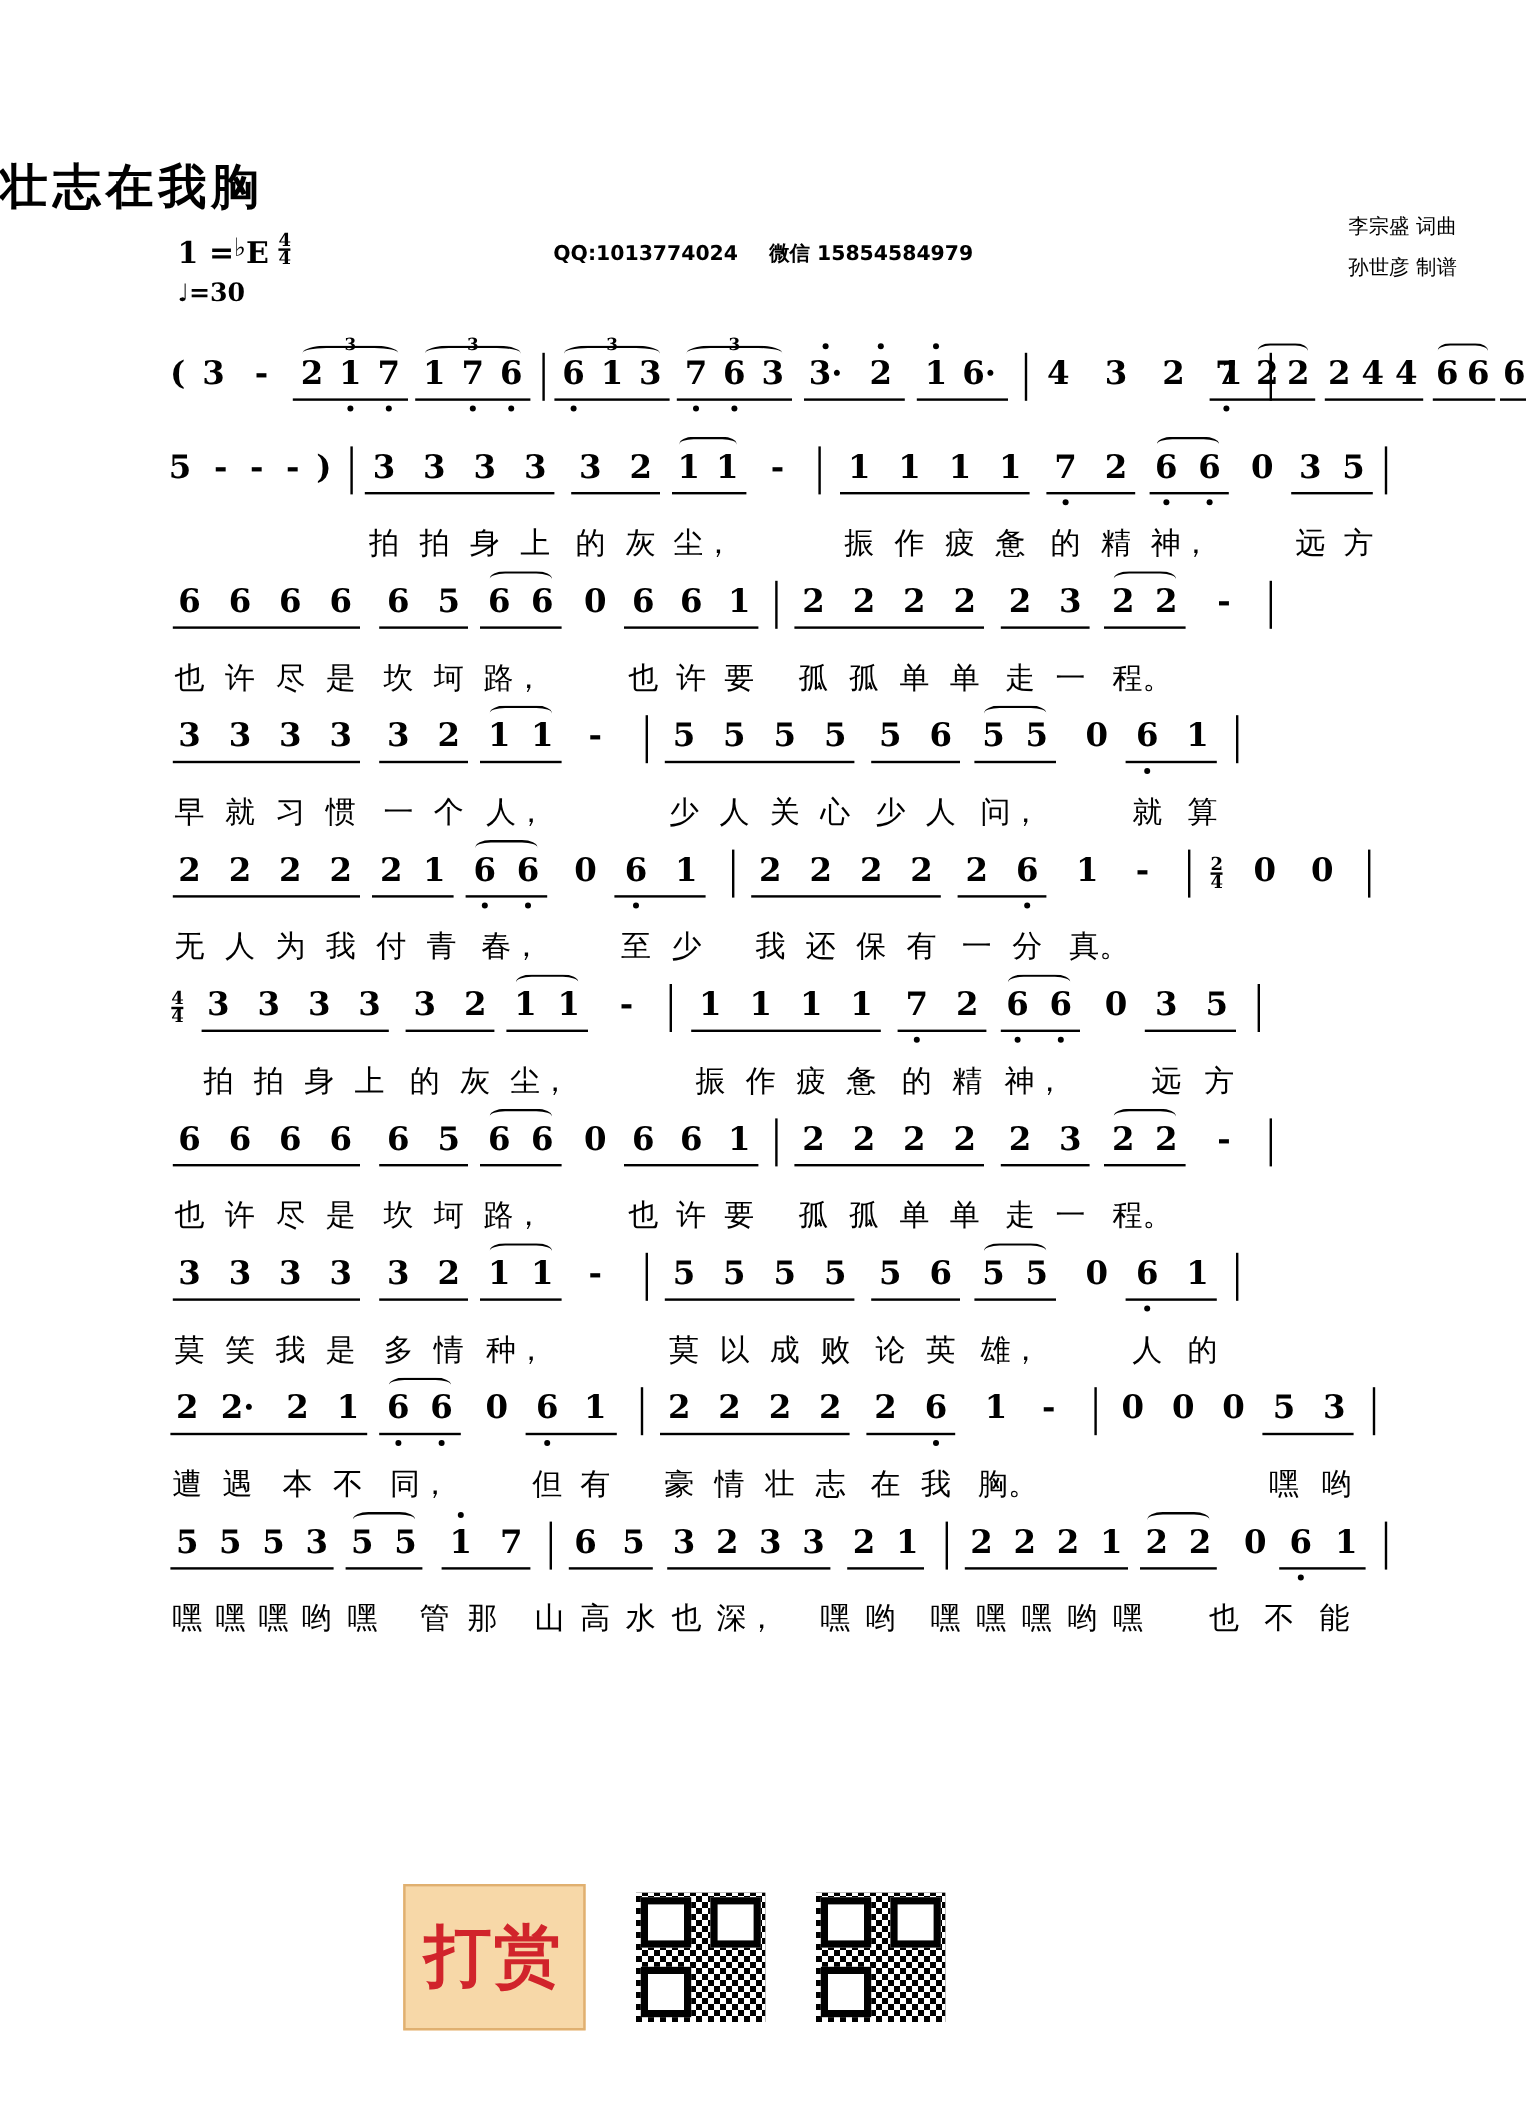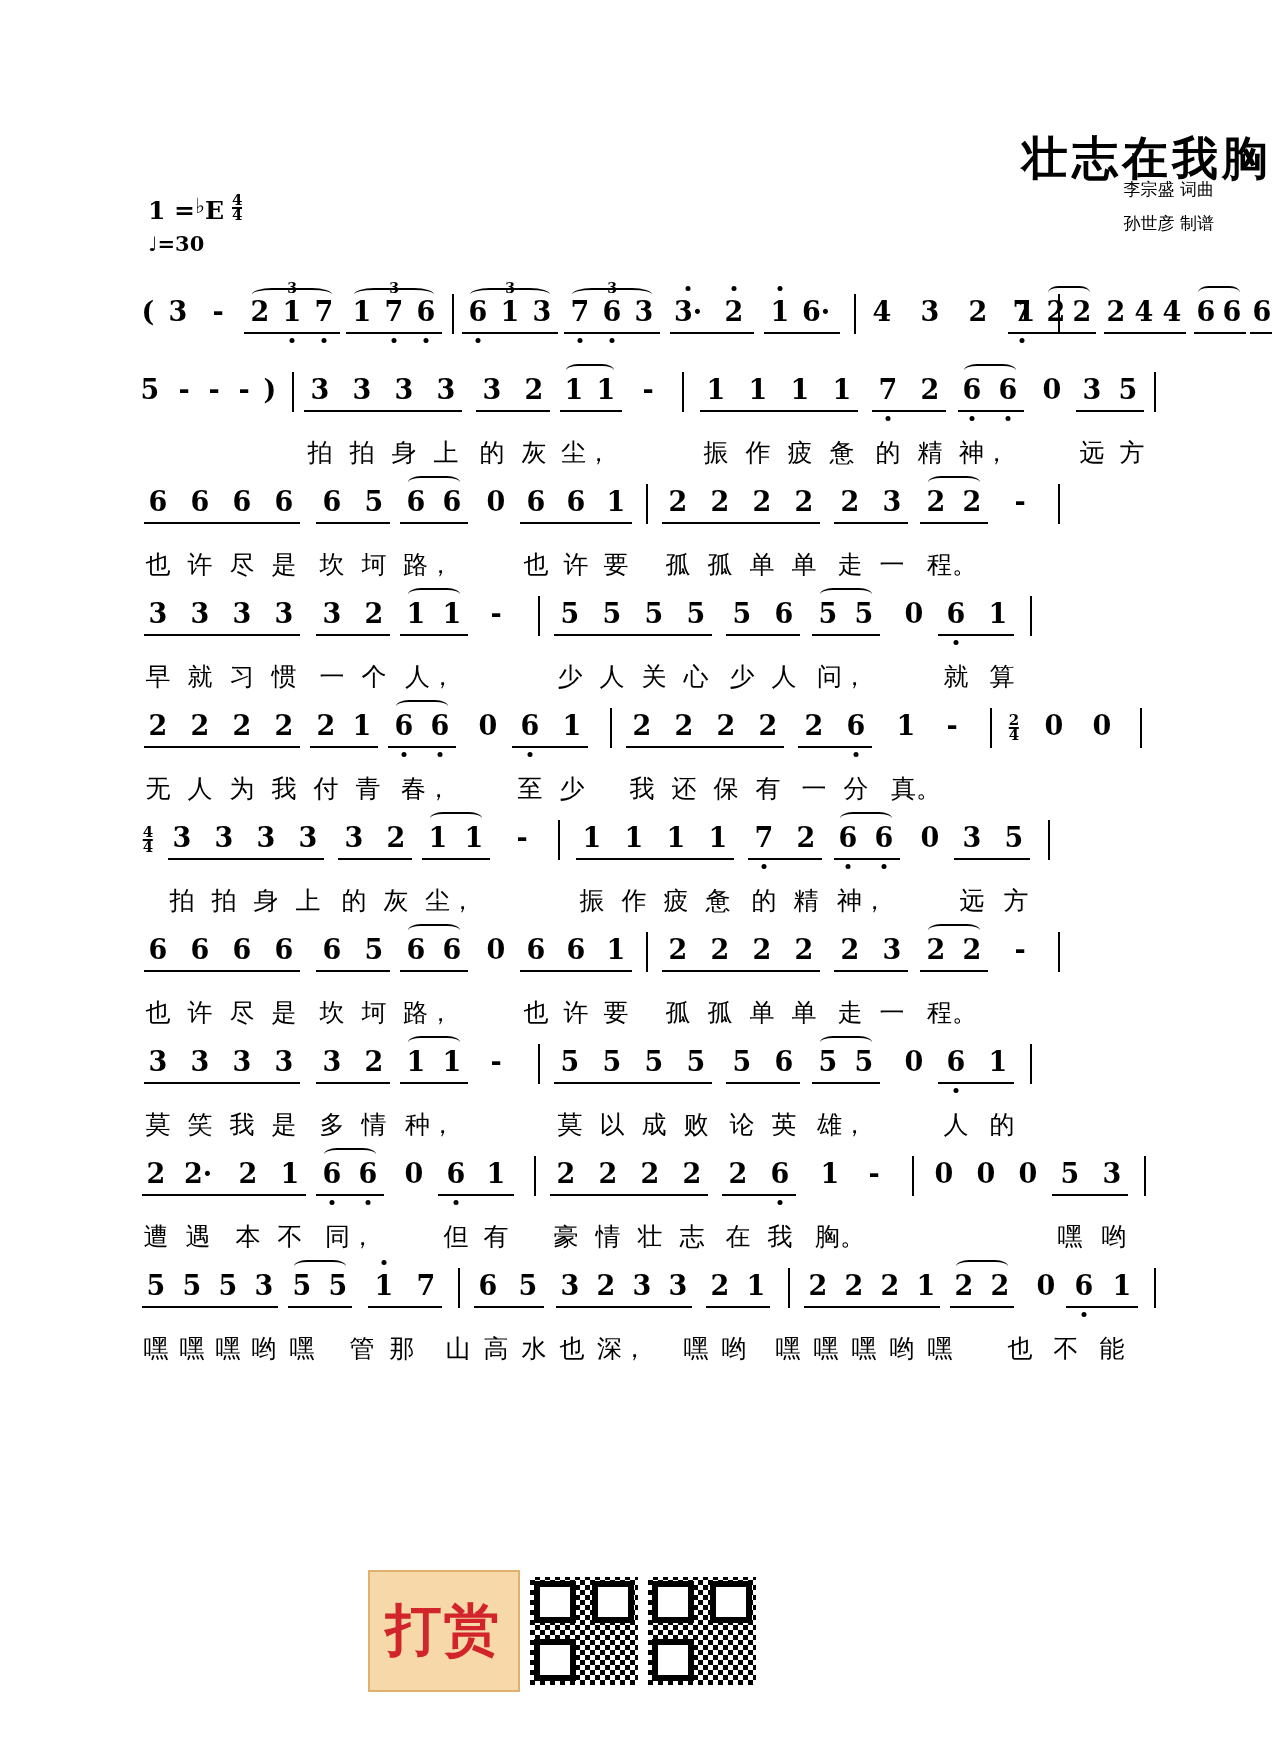--- a/index.html
+++ b/index.html
@@ -22,24 +22,24 @@
     box-sizing: border-box;
     padding: 0;
   }
 
   
   .title {
     position: absolute;
     top: 128px;
     left: 0;
     width: 1272px;
-    text-align: right;
+    text-align: left;
     font-family: "DejaVu Sans", sans-serif;
     font-weight: bold;
-    font-size: 46px;
+    font-size: 40px;
     letter-spacing: 4px;
   }
   .contact {
     position: absolute;
     top: 200px;
     left: 0;
     width: 1272px;
     text-align: center;
     font-family: "DejaVu Sans", sans-serif;
     font-weight: bold;
@@ -182,21 +182,21 @@
   .meter-inline .den { display: block; border-top: 2px solid #000; }
 
   
   .footer {
     position: absolute;
     left: 0; top: 1570px;
     width: 1123px;
     display: flex;
     justify-content: center;
     align-items: center;
-    gap: 10px;
+    gap: 42px;
   }
   .reward {
     width: 148px; height: 118px;
     background: #f7d8a8;
     border: 2px solid #e0b070;
     display: flex;
     align-items: center;
     justify-content: center;
     font-family: "DejaVu Sans", sans-serif;
     font-weight: bold;
@@ -230,20 +230,24 @@
   }
   .qr.green { filter: hue-rotate(80deg); }
 </style>
 </head>
 <body>
 
 <div class="sheet">
 
   <div class="title">壮志在我胸</div>
 
+  <div class="contact">
+    <span>QQ:1013774024</span>
+    <span>微信 15854584979</span>
+  </div>
 
 
   <div class="credits">
     <div>李宗盛 词曲</div>
     <div>孙世彦 制谱</div>
   </div>
 
   <div class="keyblock">
     <div class="keyline">
       <span>1 =</span>

